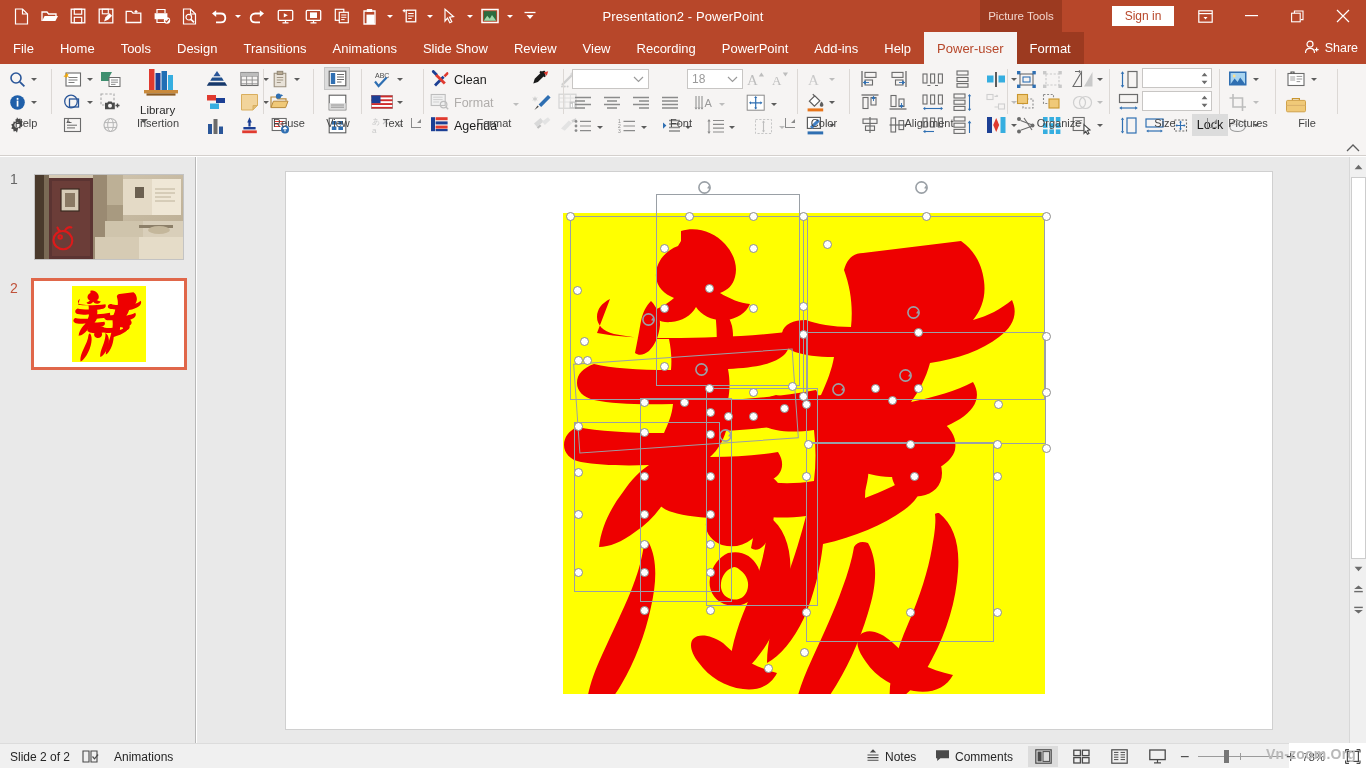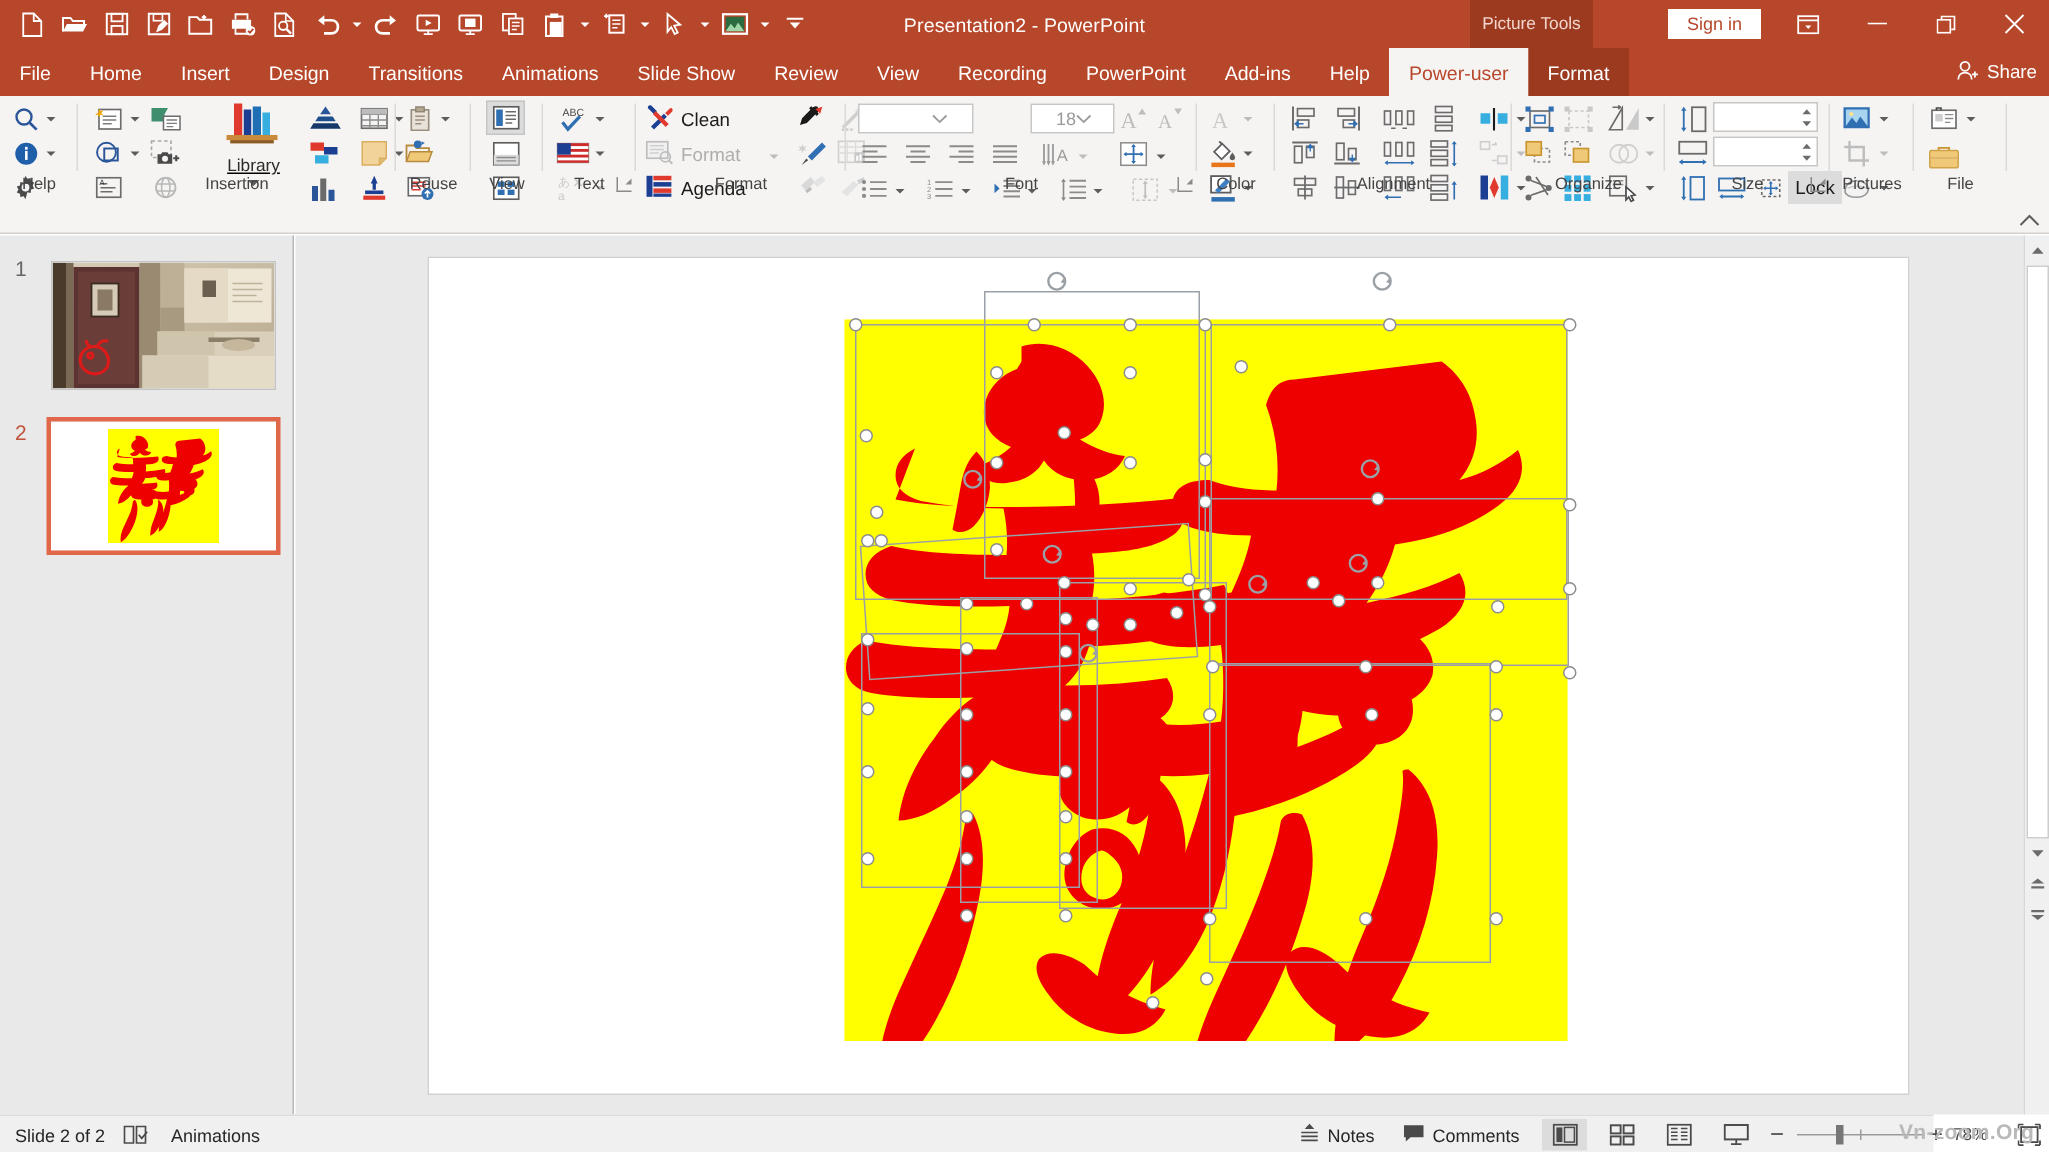--- a/index.html
+++ b/index.html
@@ -89,31 +89,31 @@
     border-left:4px solid transparent; border-bottom:4px solid #8a8a8a;
   }
 
   .ic { position:absolute; display:flex; align-items:center; justify-content:center; }
   .drop { position:absolute; width:11px; height:22px; display:flex; align-items:center; justify-content:center; }
   .drop::after {
     content:""; width:0;height:0;border-left:3.5px solid transparent;border-right:3.5px solid transparent;
     border-top:3.5px solid #5c5c5c;
   }
   .drop.dim::after { border-top-color:#bdbdbd; }
-  .bigbtn { position:absolute; display:flex; flex-direction:column; align-items:center;text-decoration:underline; }
+  .bigbtn { position:absolute; display:flex; flex-direction:column; align-items:flex-start; }
   .bigbtn .blabel { font-size:11.5px; color:#2b2b2b; margin-top:1px; }
   .bigbtn .bcaret { width:0;height:0;border-left:4px solid transparent;border-right:4px solid transparent;
     border-top:4px solid #5c5c5c; margin-top:3px; }
   .txtbtn { position:absolute; display:flex; align-items:center; gap:5px; font-size:12.5px; color:#1b1b1b; }
   .txtbtn.dim { color:#b0adab; }
   .selbox { background:#dcdcdc; border:1px solid #c5c5c5; }
 
   .combo {
     position:absolute; background:#fff; border:1px solid #c8c6c4; height:20px;
-    display:flex; align-items:center; padding:0 16px; font-size:12px; color:#9a9a9a;
+    display:flex; align-items:center; padding:0 4px; font-size:12px; color:#9a9a9a;
   }
   .combo .chev { margin-left:auto; }
   .spin {
     position:absolute; background:#fff; border:1px solid #c8c6c4; height:20px;
   }
   .spin .up, .spin .dn {
     position:absolute; right:2px; width:9px; height:8px;
     display:flex;align-items:center;justify-content:center;
   }
   .spin .up { top:1px; } .spin .dn { bottom:1px; }
@@ -340,21 +340,21 @@
             <path d="M1 1l12 12M13 1L1 13" stroke="#fff" stroke-width="1.2"></path>
           </svg>
       </div>
     </div>
   </div>
 
   <div class="tabstrip">
     <div class="tabs">
       <div class="tab">File</div>
       <div class="tab">Home</div>
-      <div class="tab">Insert</div>
+      <div class="tab">Tools</div>
       <div class="tab">Design</div>
       <div class="tab">Transitions</div>
       <div class="tab">Animations</div>
       <div class="tab">Slide Show</div>
       <div class="tab">Review</div>
       <div class="tab">View</div>
       <div class="tab">Recording</div>
       <div class="tab">PowerPoint</div>
       <div class="tab">Add-ins</div>
       <div class="tab">Help</div>

